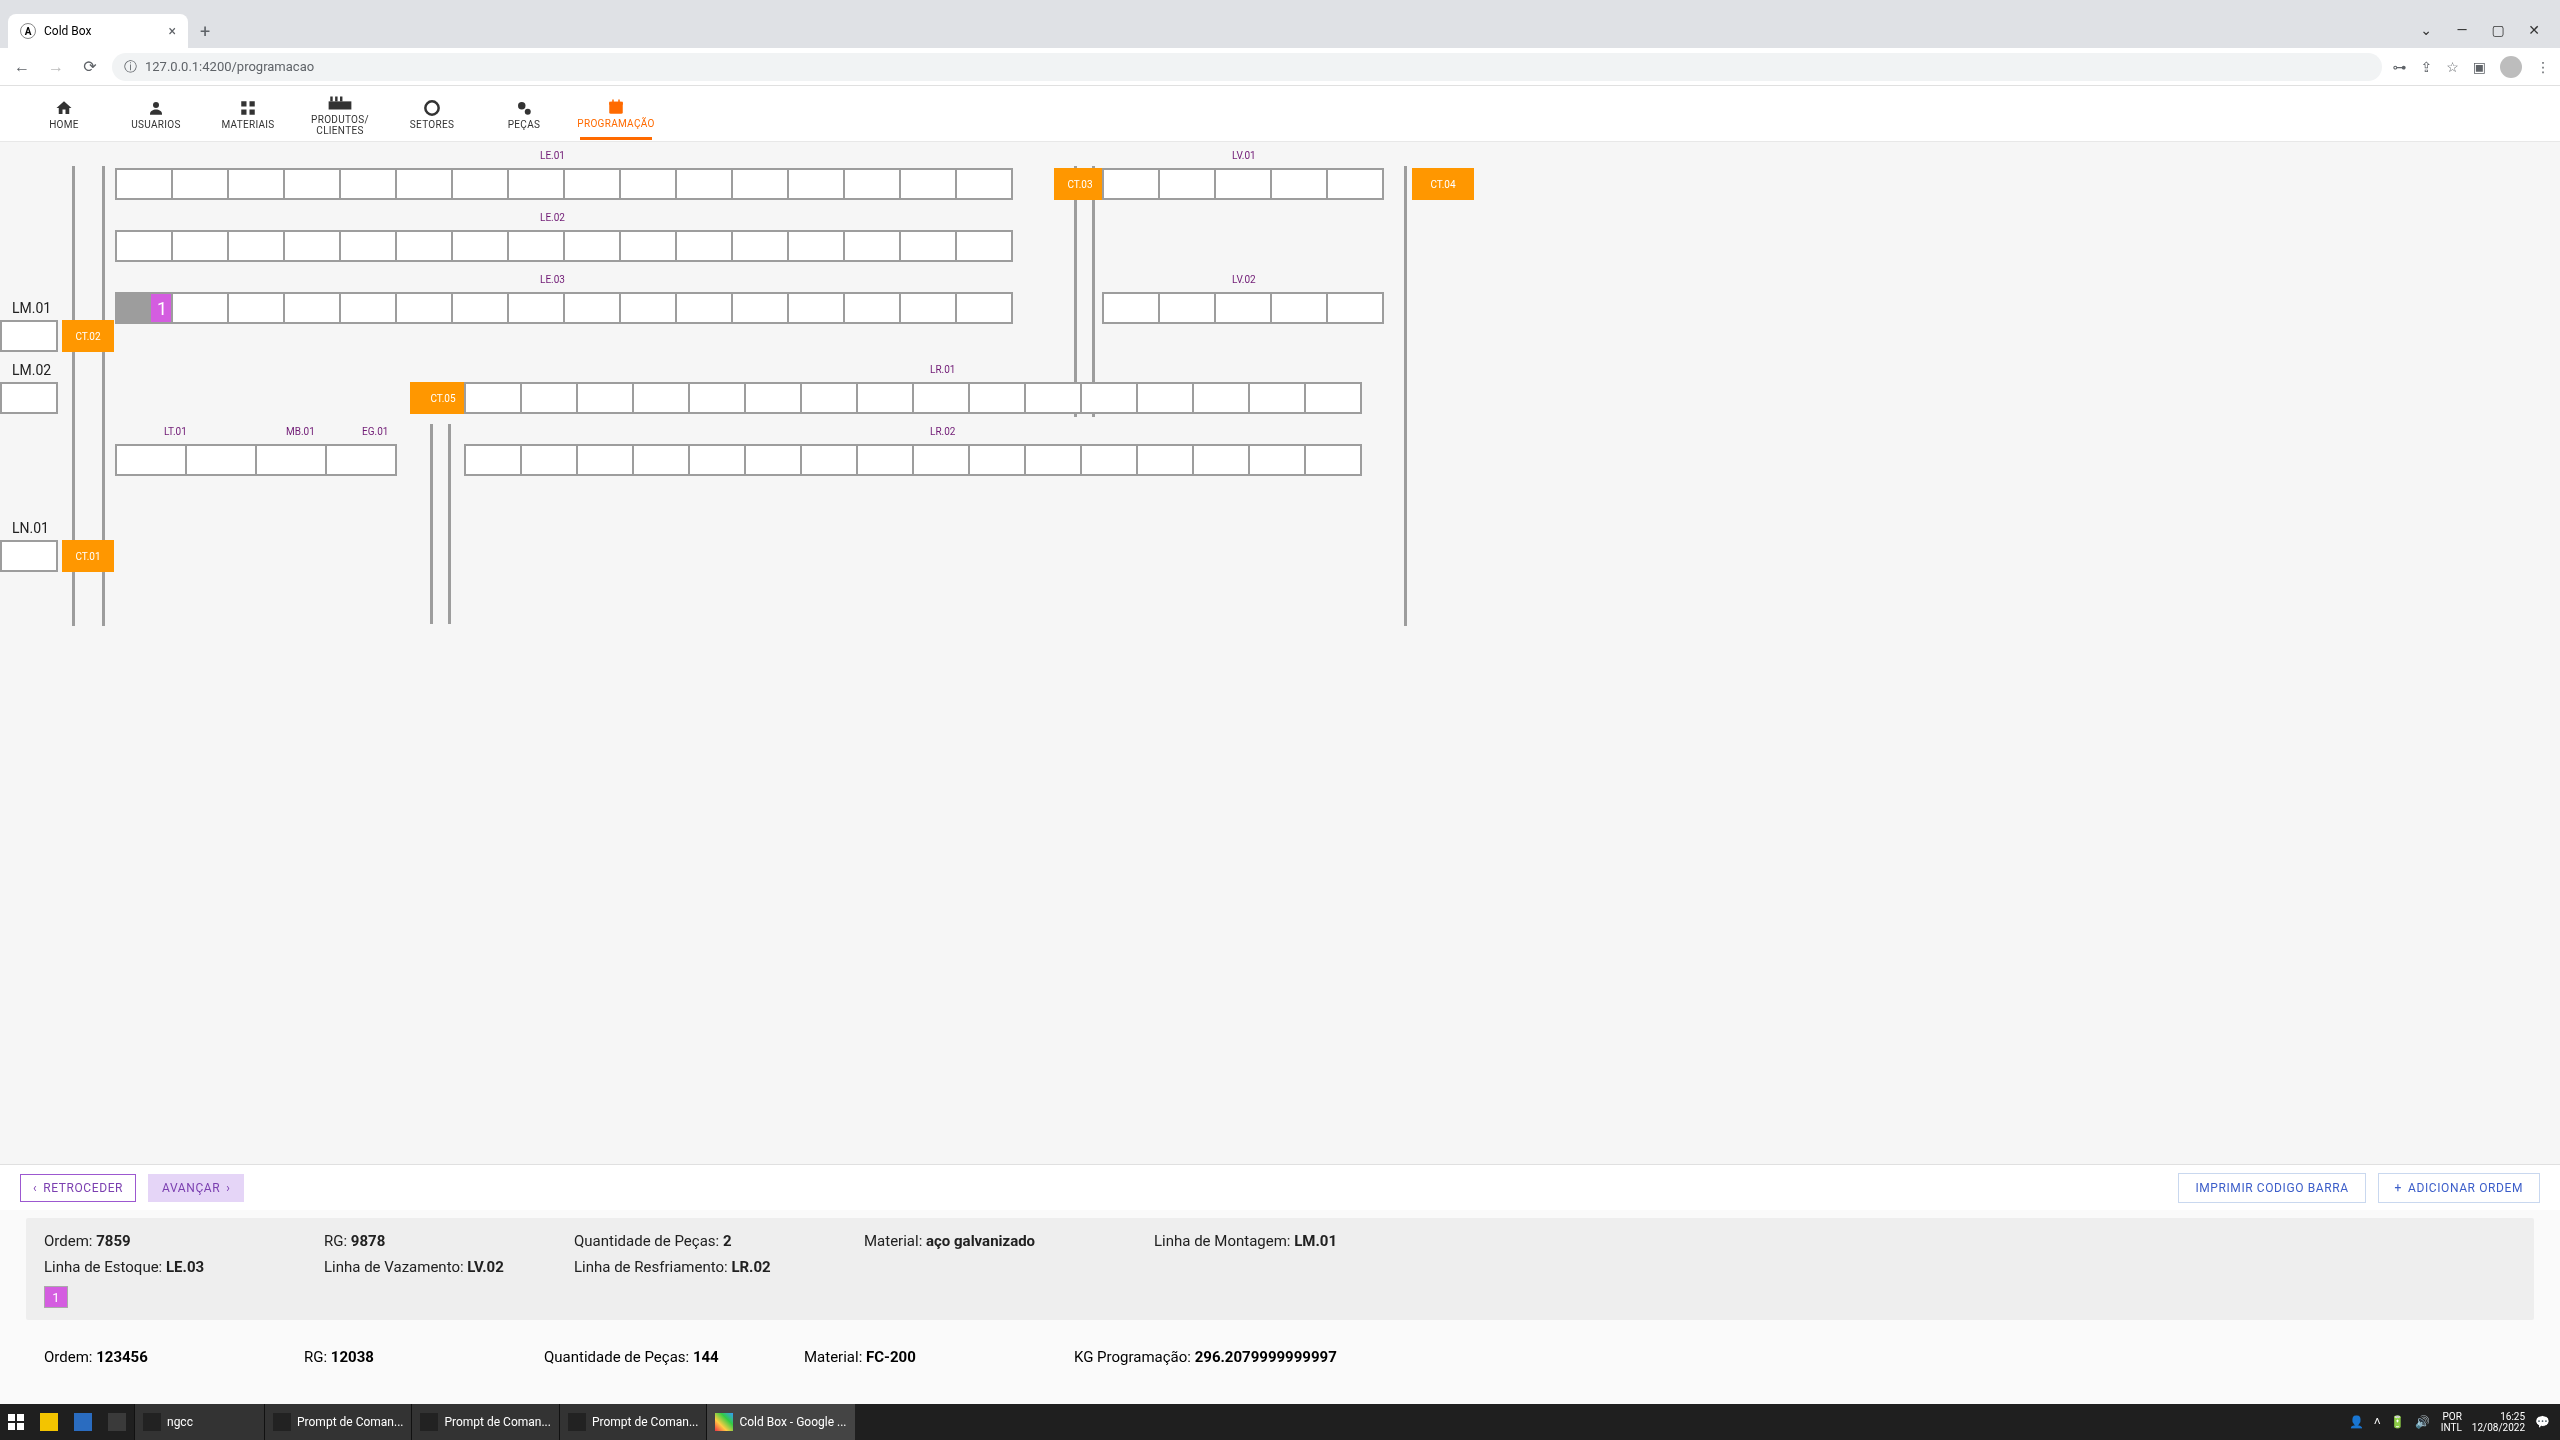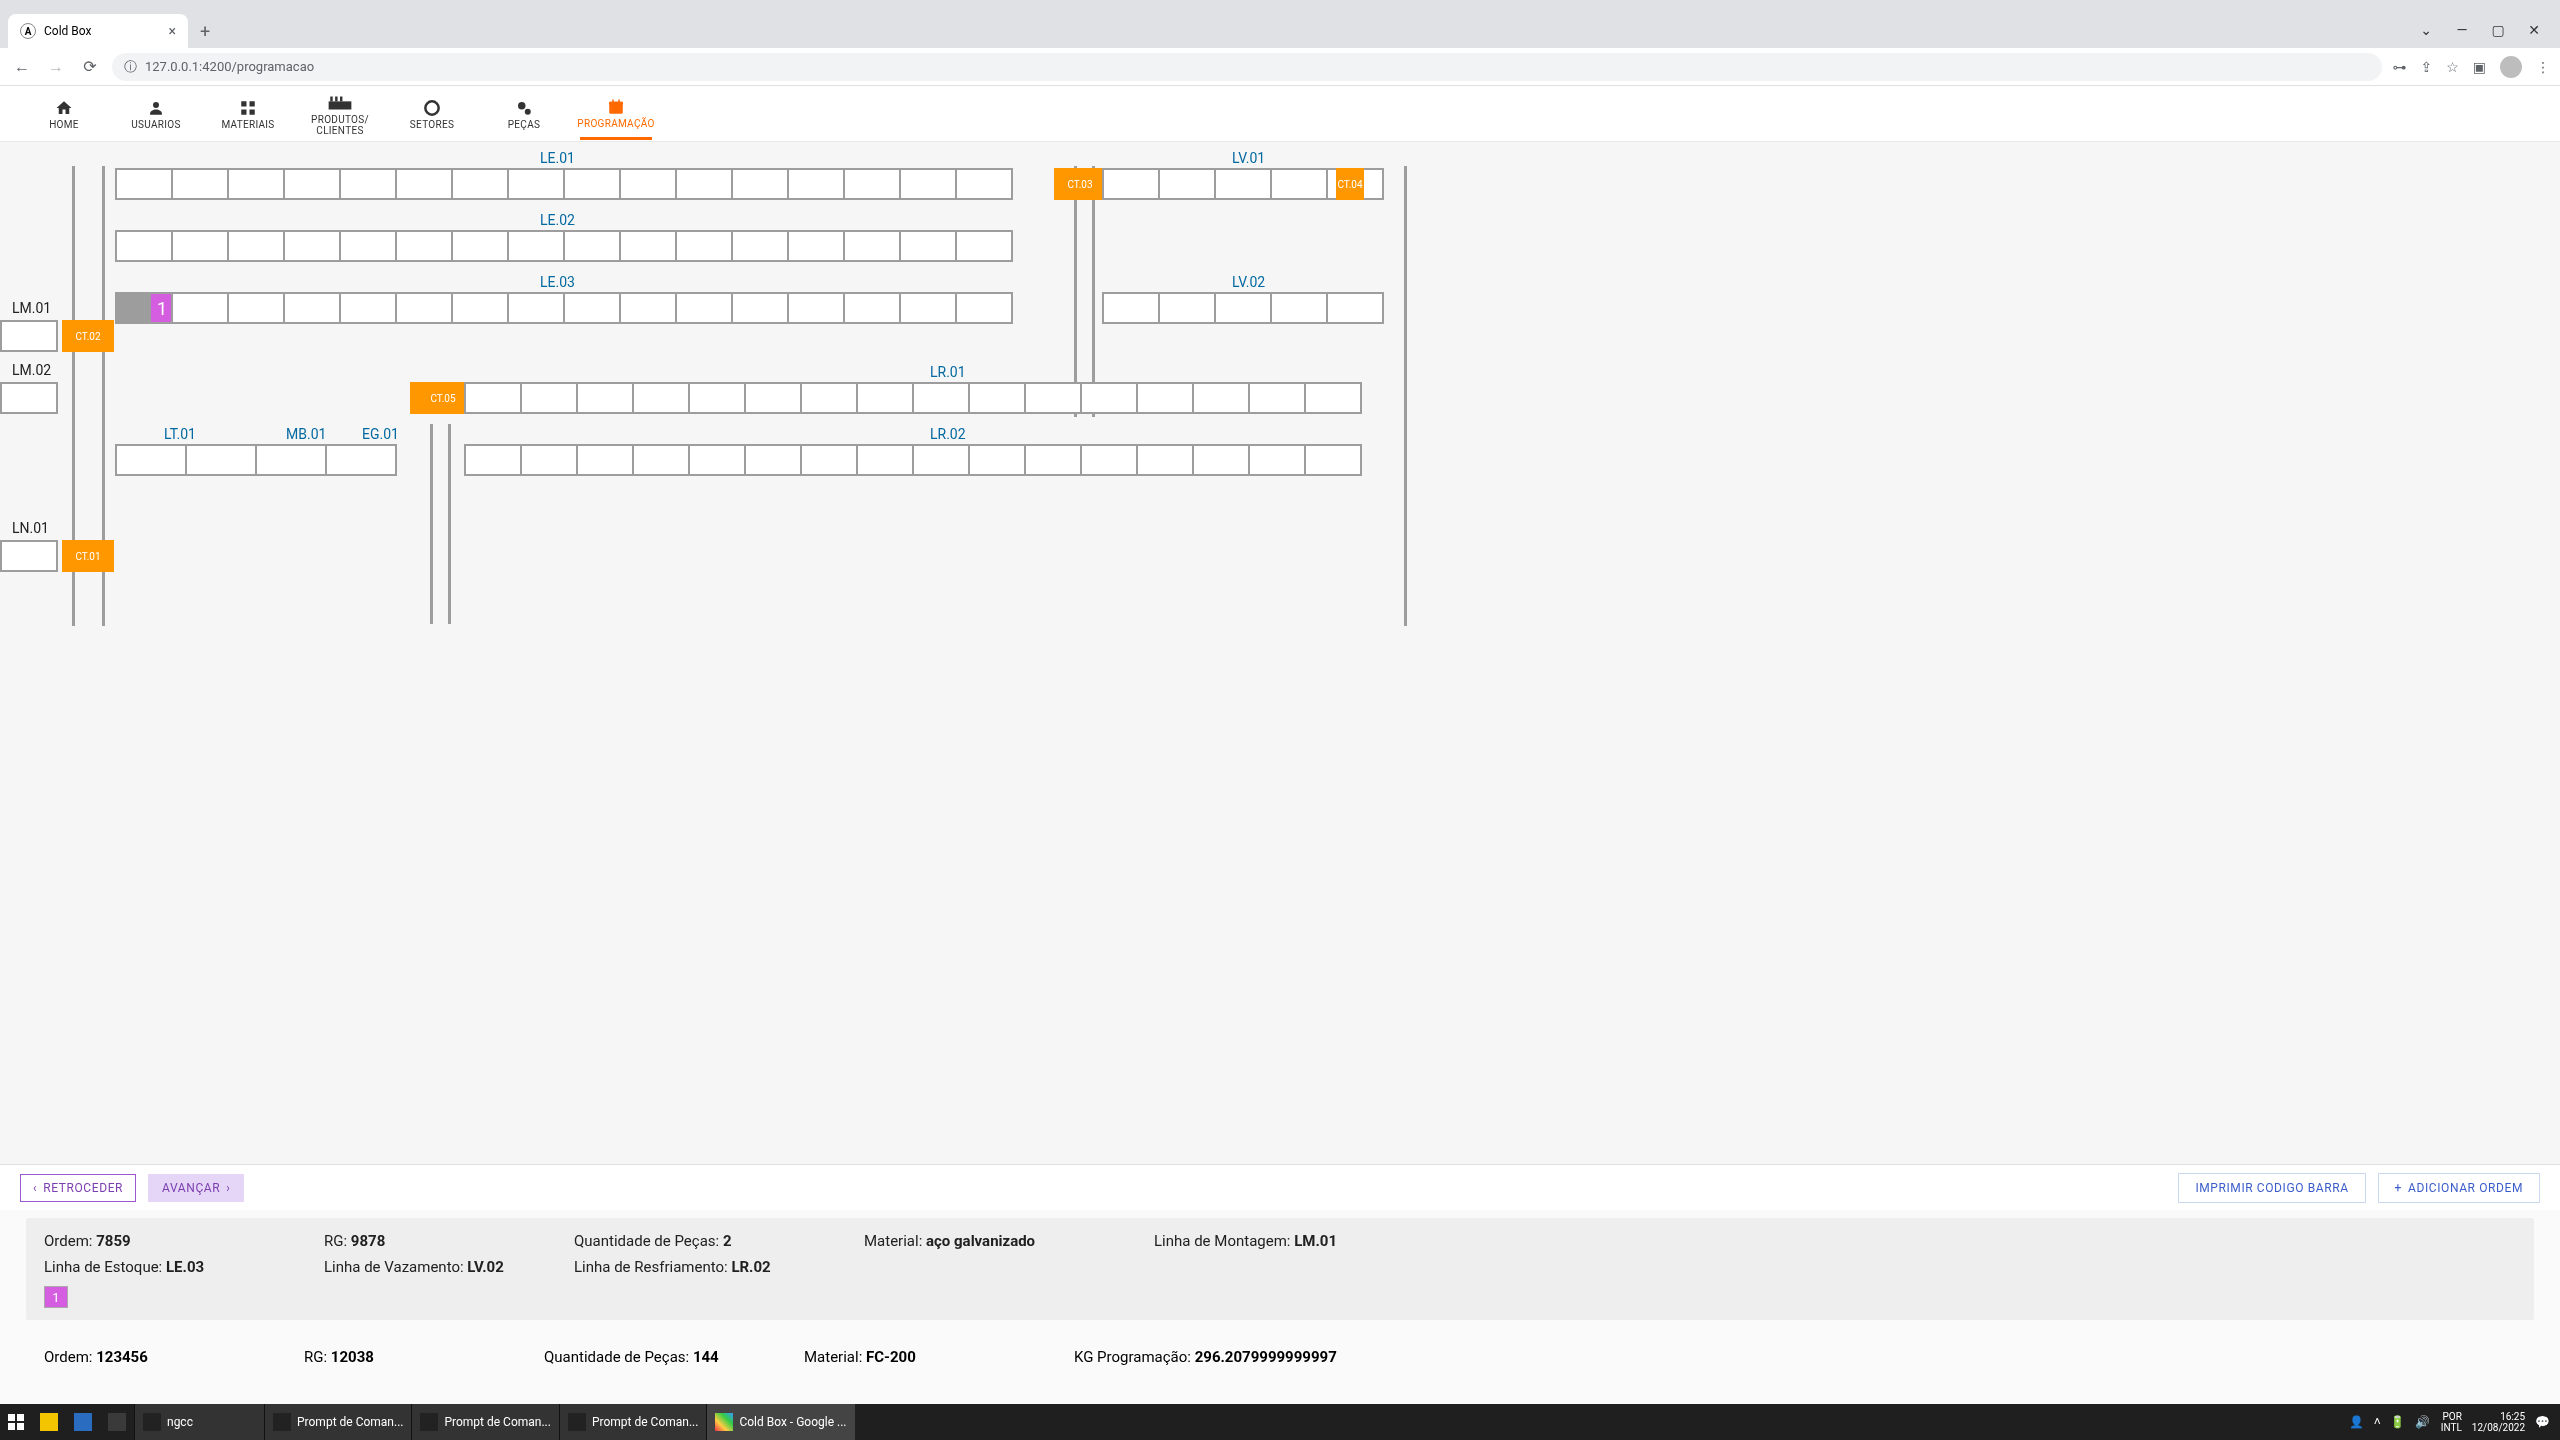--- a/index.html
+++ b/index.html
@@ -23,21 +23,21 @@
 
 .topnav { height: 56px; background: #fff; display: flex; align-items: center; padding-left: 18px; border-bottom: 1px solid #e8e8e8; }
 .nav-item { width: 92px; display: flex; flex-direction: column; align-items: center; font-size: 10px; letter-spacing: 0.3px; color: #333; cursor: pointer; justify-content: flex-end; }
 .nav-item.active { color: #ff6a00; }
 .nav-item .nicon { height: 22px; display: flex; align-items: center; justify-content: center; font-size: 18px; }
 .nav-item.active::after { content: ''; display: block; width: 72px; height: 3px; background: #ff6a00; position: relative; top: 8px; }
 
 
 .canvas { position: relative; background: #f6f6f6; height: calc(100vh - 48px - 38px - 56px - 240px - 36px); overflow: hidden; }
 .vline { position: absolute; width: 3px; background: #9d9d9d; }
-.section-label { position: absolute; font-size: 14px; color: #0369a1; }
+.section-label { position: absolute; font-size: 10px; color: #701a75; }
 .row { position: absolute; display: flex; }
 .cell { width: 58px; height: 32px; border: 2px solid #9d9d9d; background: #fff; margin-left: -2px; display: flex; align-items: center; justify-content: flex-start; }
 .cell:first-child { margin-left: 0; }
 .cell.filled { background: #9d9d9d; color: #fff; font-size: 18px; justify-content: flex-end; padding-right: 6px; position: relative; }
 .cell.filled::after { content: ''; position: absolute; right: 0; top: 0; height: 100%; width: 20px; background: #d45de0; }
 .cell.filled span { position: relative; z-index: 1; margin-right: -2px; }
 .ct { position: absolute; background: #ff9700; color: #fff; font-size: 10px; display: flex; align-items: center; justify-content: center; height: 32px; width: 52px; }
 .side-label { position: absolute; font-size: 14px; color: #212121; }
 .side-cell { position: absolute; width: 58px; height: 32px; border: 2px solid #9d9d9d; background: #fff; }
 
@@ -200,21 +200,21 @@
   <div class="ct" style="left:1054px; top:26px;">CT.03</div>
 
   <div class="section-label" style="left:1232px; top:8px;">LV.01</div>
   <div class="row" style="left:1102px; top:26px;">
     <div class="cell"></div>
       <div class="cell"></div>
       <div class="cell"></div>
       <div class="cell"></div>
       <div class="cell"></div>
   </div>
-  <div class="ct" style="left:1336px; top:26px; width:28px;">CT.04</div>
+  <div class="ct" style="left:1412px; top:26px; width:62px;">CT.04</div>
 
   <div class="section-label" style="left:540px; top:70px;">LE.02</div>
   <div class="row" style="left:115px; top:88px;">
     <div class="cell"></div>
       <div class="cell"></div>
       <div class="cell"></div>
       <div class="cell"></div>
       <div class="cell"></div>
       <div class="cell"></div>
       <div class="cell"></div>

